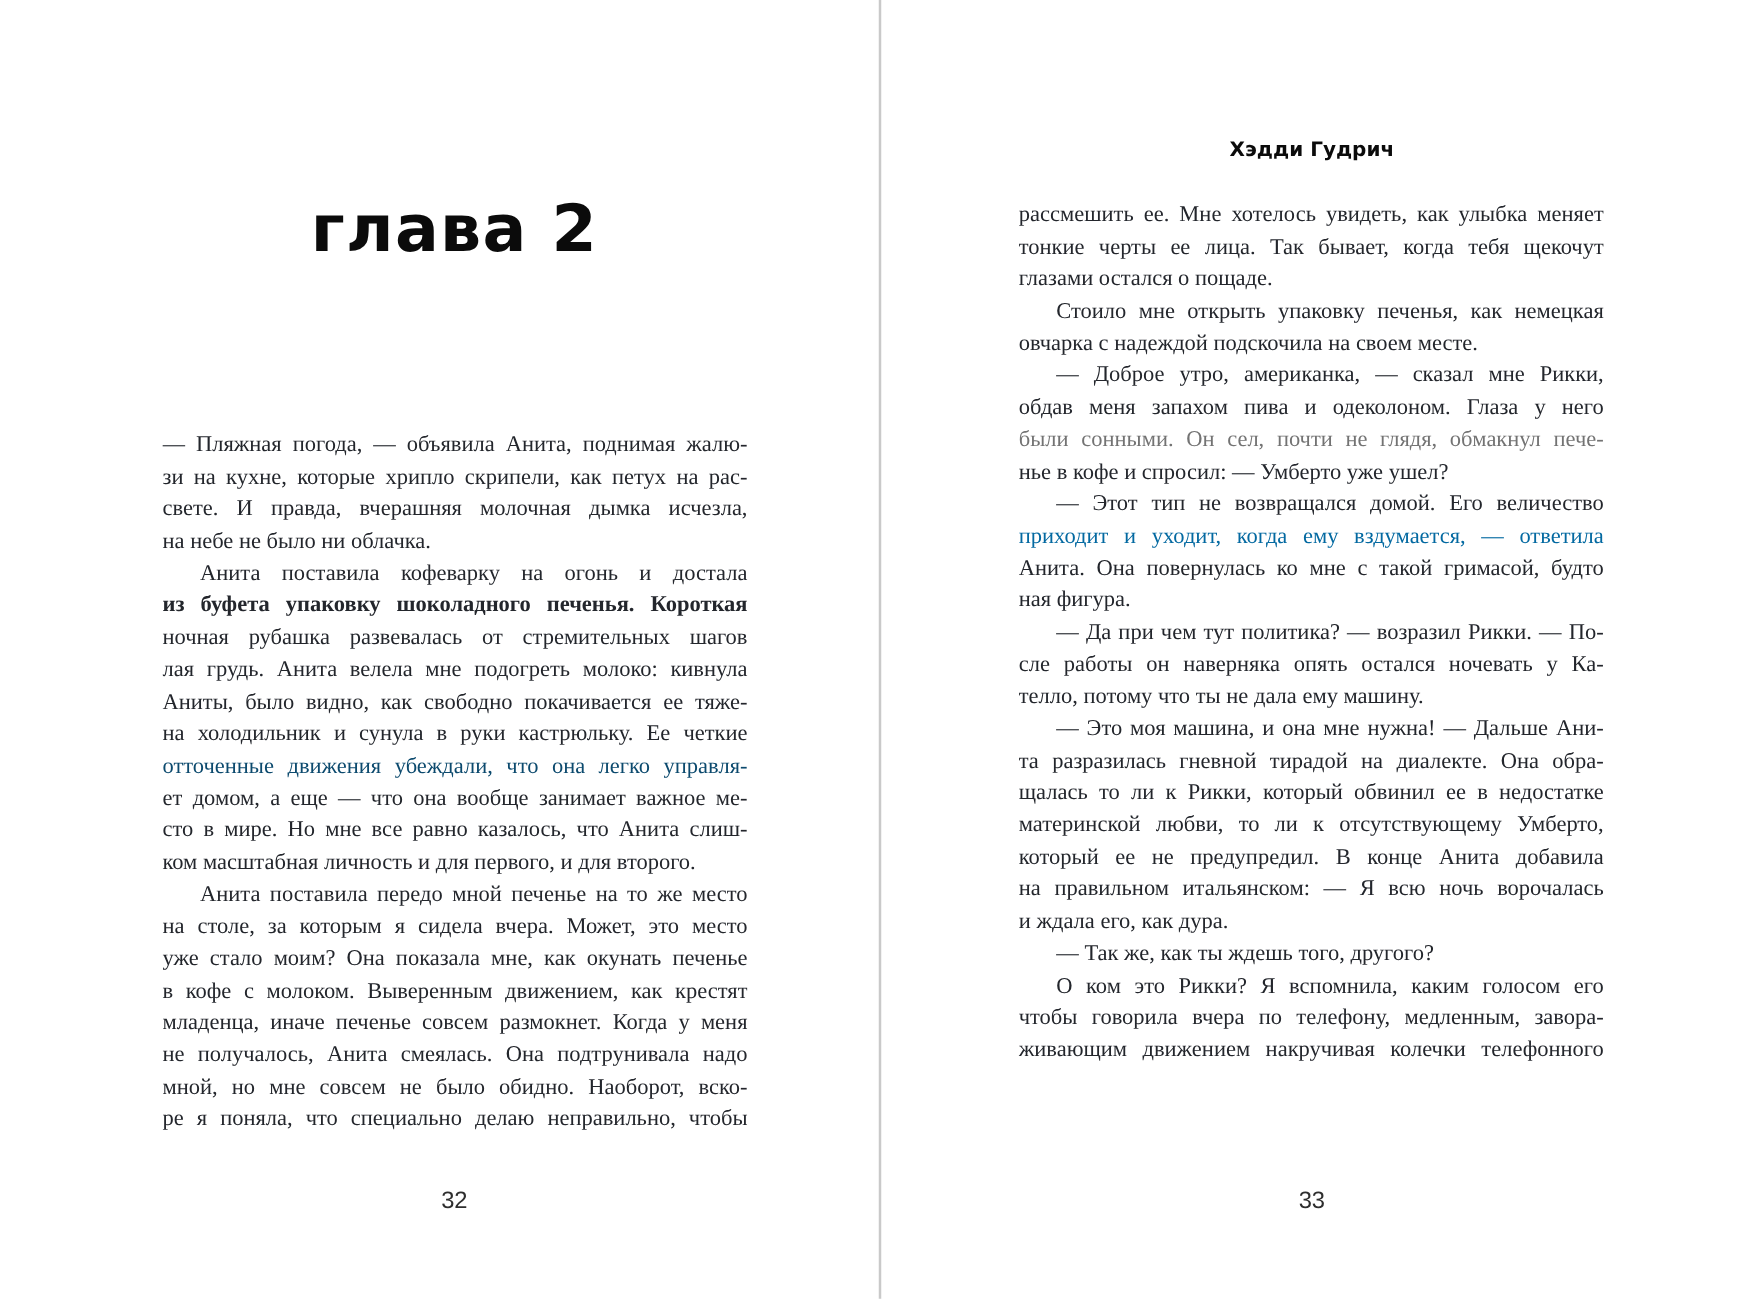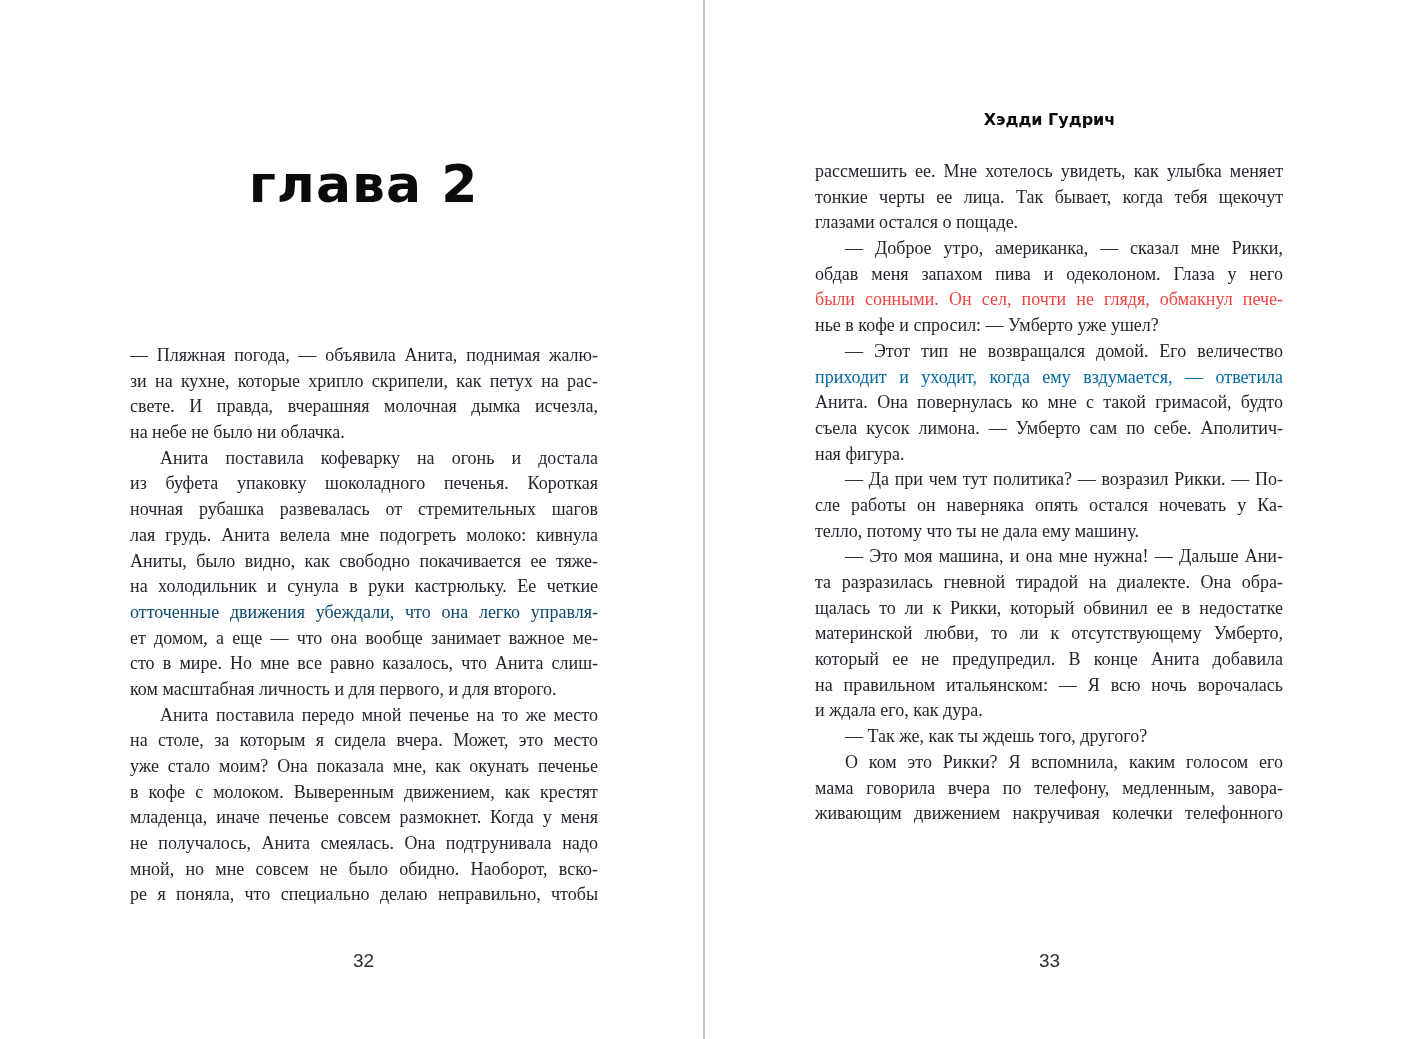--- a/index.html
+++ b/index.html
@@ -90,21 +90,21 @@
 
   <div class="page-body body-left">
       <div>
         <div class="line" style="color: rgb(35, 38, 44);">— Пляжная погода, — объявила Анита, поднимая жалю-</div>
         <div class="line" style="color: rgb(35, 38, 44);">зи на кухне, которые хрипло скрипели, как петух на рас-</div>
         <div class="line" style="color: rgb(35, 38, 44);">свете. И правда, вчерашняя молочная дымка исчезла,</div>
         <div class="line last" style="color: rgb(35, 38, 44);">на небе не было ни облачка.</div>
       </div>
       <div>
         <div class="line indent" style="color: rgb(35, 38, 44);">Анита поставила кофеварку на огонь и достала</div>
-        <div class="line" style="color: rgb(35, 38, 44);">из буфета упаковку шоколадного печенья. Короткая</div>
+        <div class="line" style="color: rgb(35, 38, 44); font-weight: bold;">из буфета упаковку шоколадного печенья. Короткая</div>
         <div class="line" style="color: rgb(35, 38, 44);">ночная рубашка развевалась от стремительных шагов</div>
         <div class="line" style="color: rgb(35, 38, 44);">лая грудь. Анита велела мне подогреть молоко: кивнула</div>
         <div class="line" style="color: rgb(35, 38, 44);">Аниты, было видно, как свободно покачивается ее тяже-</div>
         <div class="line" style="color: rgb(35, 38, 44);">на холодильник и сунула в руки кастрюльку. Ее четкие</div>
         <div class="line" style="color: #0c4a6e;">отточенные движения убеждали, что она легко управля-</div>
         <div class="line" style="color: rgb(35, 38, 44);">ет домом, а еще — что она вообще занимает важное ме-</div>
         <div class="line" style="color: rgb(35, 38, 44);">сто в мире. Но мне все равно казалось, что Анита слиш-</div>
         <div class="line last" style="color: rgb(35, 38, 44);">ком масштабная личность и для первого, и для второго.</div>
       </div>
       <div>
@@ -123,30 +123,33 @@
 
   <div class="running-head" style="color: rgb(11, 11, 11);">Хэдди Гудрич</div>
 
   <div class="page-body body-right">
       <div>
         <div class="line" style="color: rgb(35, 38, 44);">рассмешить ее. Мне хотелось увидеть, как улыбка меняет</div>
         <div class="line" style="color: rgb(35, 38, 44);">тонкие черты ее лица. Так бывает, когда тебя щекочут</div>
         <div class="line last" style="color: rgb(35, 38, 44);">глазами остался о пощаде.</div>
       </div>
       <div>
+        <div class="line indent" style="color: rgb(35, 38, 44);">Стоило мне открыть упаковку печенья, как немецкая</div>
+        <div class="line last" style="color: rgb(35, 38, 44);">овчарка с надеждой подскочила на своем месте.</div>
+      </div>
+      <div>
         <div class="line indent" style="color: rgb(35, 38, 44);">— Доброе утро, американка, — сказал мне Рикки,</div>
         <div class="line" style="color: rgb(35, 38, 44);">обдав меня запахом пива и одеколоном. Глаза у него</div>
-        <div class="line" style="color: #ef4444;">были сонными. Он сел, почти не глядя, обмакнул пече-</div>
+        <div class="line" style="color: #737373;">были сонными. Он сел, почти не глядя, обмакнул пече-</div>
         <div class="line last" style="color: rgb(35, 38, 44);">нье в кофе и спросил: — Умберто уже ушел?</div>
       </div>
       <div>
         <div class="line indent" style="color: rgb(35, 38, 44);">— Этот тип не возвращался домой. Его величество</div>
         <div class="line" style="color: #0369a1;">приходит и уходит, когда ему вздумается, — ответила</div>
         <div class="line" style="color: rgb(35, 38, 44);">Анита. Она повернулась ко мне с такой гримасой, будто</div>
-        <div class="line" style="color: rgb(35, 38, 44);">съела кусок лимона. — Умберто сам по себе. Аполитич-</div>
         <div class="line last" style="color: rgb(35, 38, 44);">ная фигура.</div>
       </div>
       <div>
         <div class="line indent" style="color: rgb(35, 38, 44);">— Да при чем тут политика? — возразил Рикки. — По-</div>
         <div class="line" style="color: rgb(35, 38, 44);">сле работы он наверняка опять остался ночевать у Ка-</div>
         <div class="line last" style="color: rgb(35, 38, 44);">телло, потому что ты не дала ему машину.</div>
       </div>
       <div>
         <div class="line indent" style="color: rgb(35, 38, 44);">— Это моя машина, и она мне нужна! — Дальше Ани-</div>
         <div class="line" style="color: rgb(35, 38, 44);">та разразилась гневной тирадой на диалекте. Она обра-</div>
@@ -154,20 +157,20 @@
         <div class="line" style="color: rgb(35, 38, 44);">материнской любви, то ли к отсутствующему Умберто,</div>
         <div class="line" style="color: rgb(35, 38, 44);">который ее не предупредил. В конце Анита добавила</div>
         <div class="line" style="color: rgb(35, 38, 44);">на правильном итальянском: — Я всю ночь ворочалась</div>
         <div class="line last" style="color: rgb(35, 38, 44);">и ждала его, как дура.</div>
       </div>
       <div>
         <div class="line indent last" style="color: rgb(35, 38, 44);">— Так же, как ты ждешь того, другого?</div>
       </div>
       <div>
         <div class="line indent" style="color: rgb(35, 38, 44);">О ком это Рикки? Я вспомнила, каким голосом его</div>
-        <div class="line" style="color: rgb(35, 38, 44);">мама говорила вчера по телефону, медленным, завора-</div>
+        <div class="line" style="color: rgb(35, 38, 44);">чтобы говорила вчера по телефону, медленным, завора-</div>
         <div class="line" style="color: rgb(35, 38, 44);">живающим движением накручивая колечки телефонного</div>
       </div>
     </div>
 
   <div class="folio folio-right" style="color: rgb(46, 46, 46);">33</div>
 
 </div>
 
 </body></html>

